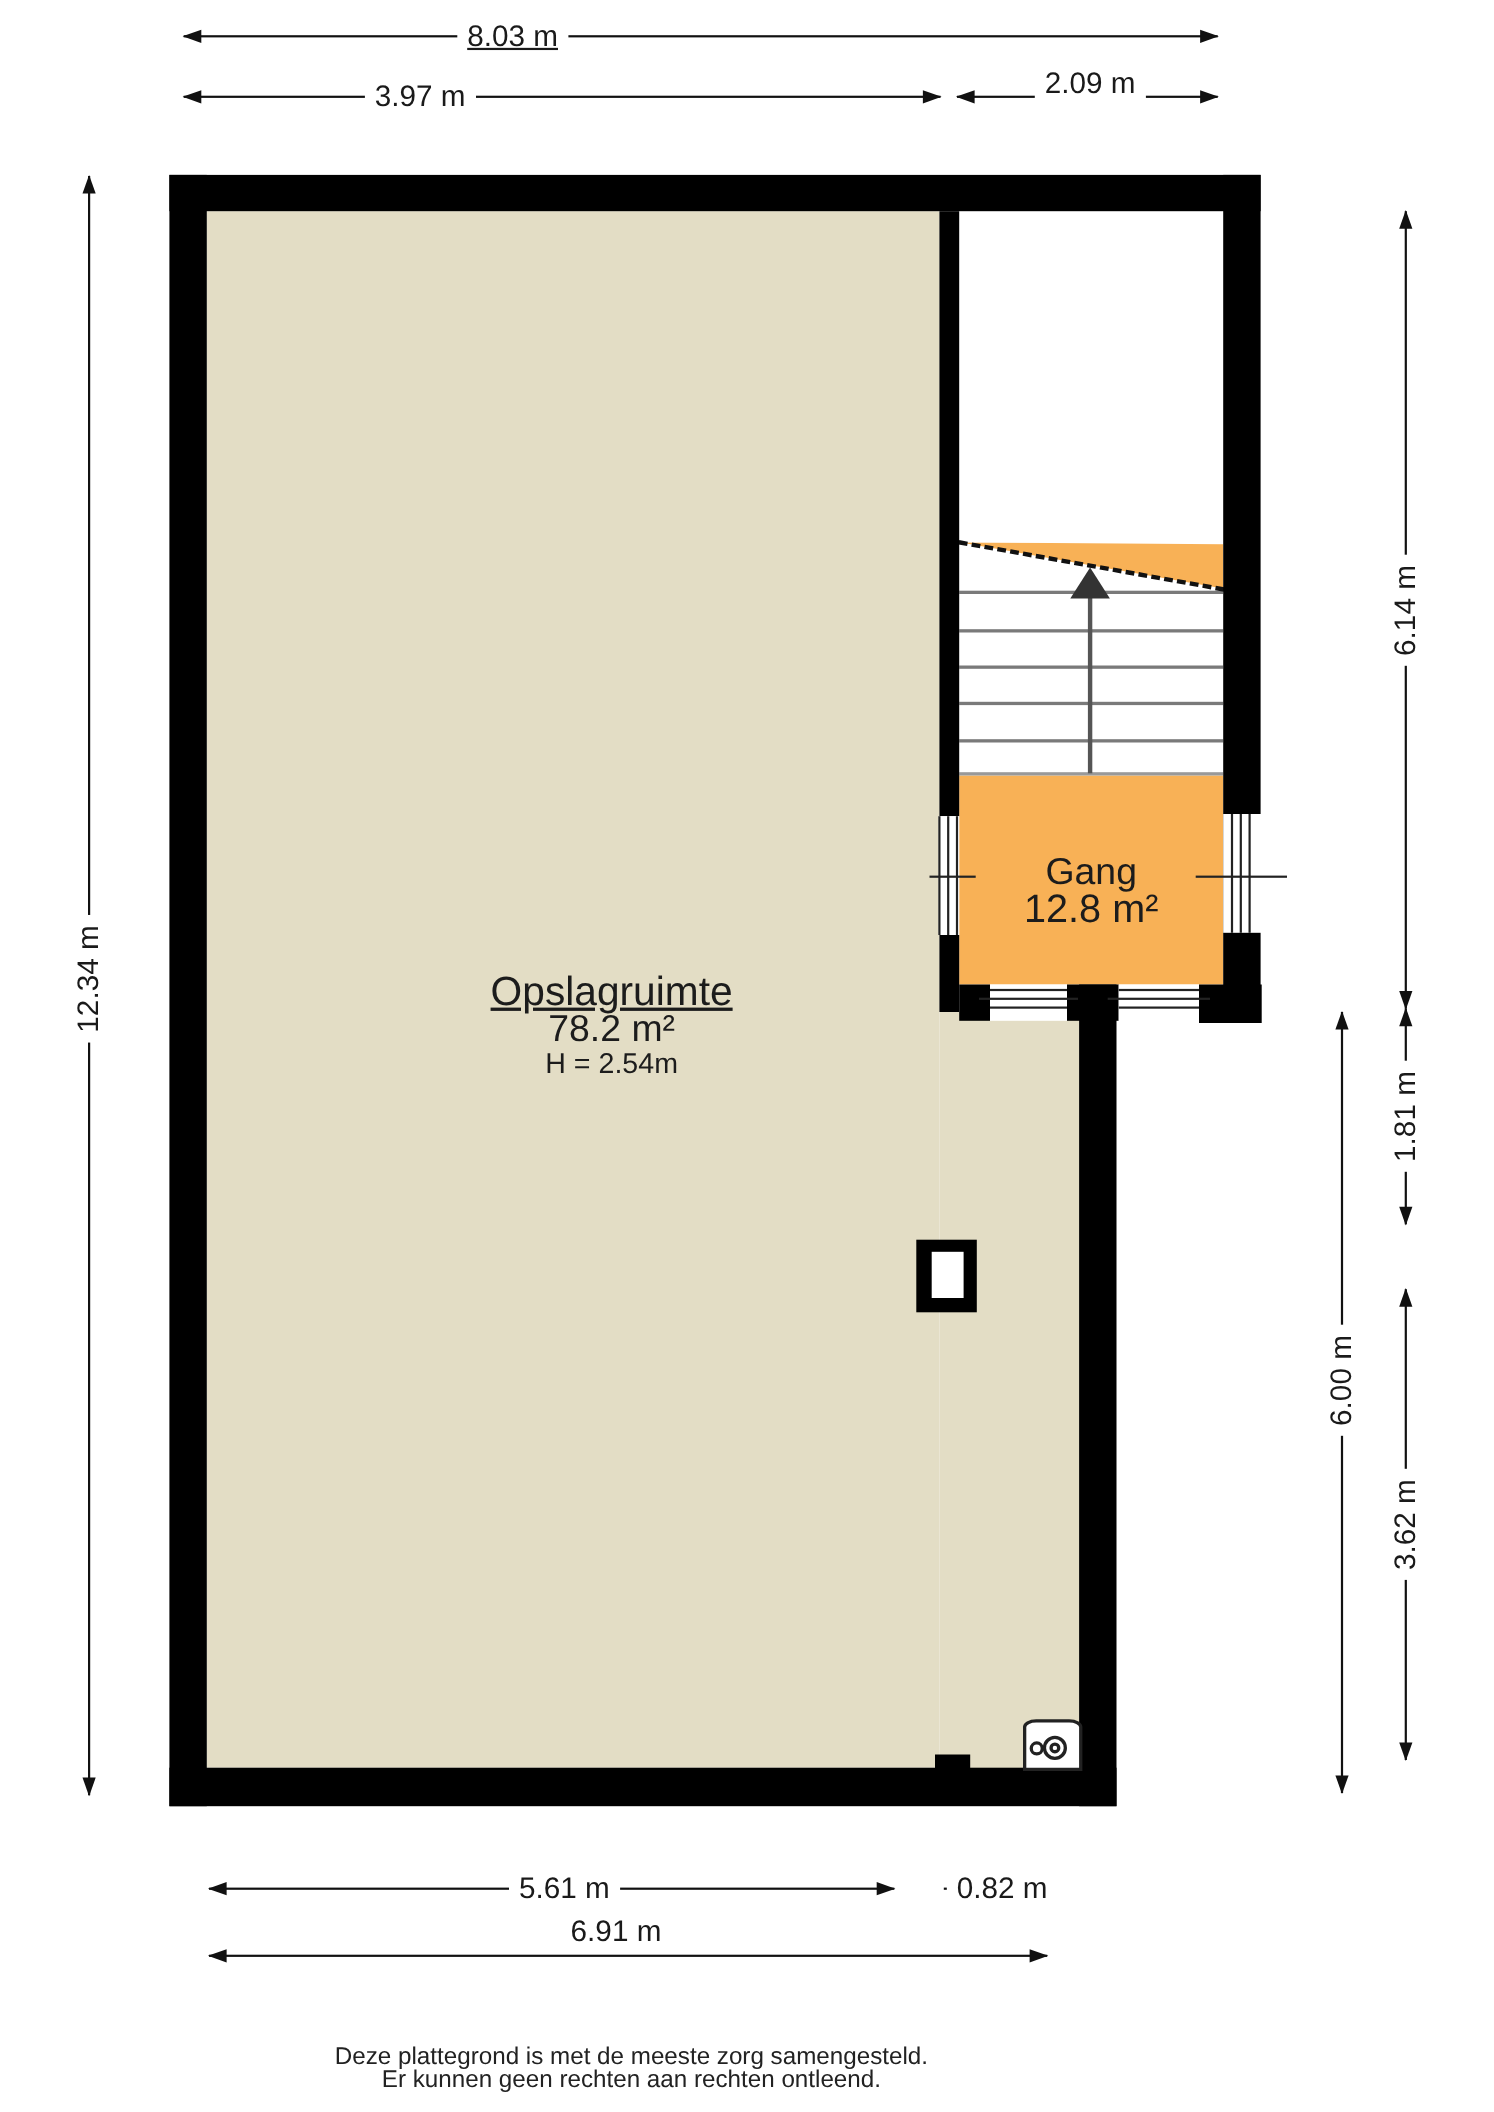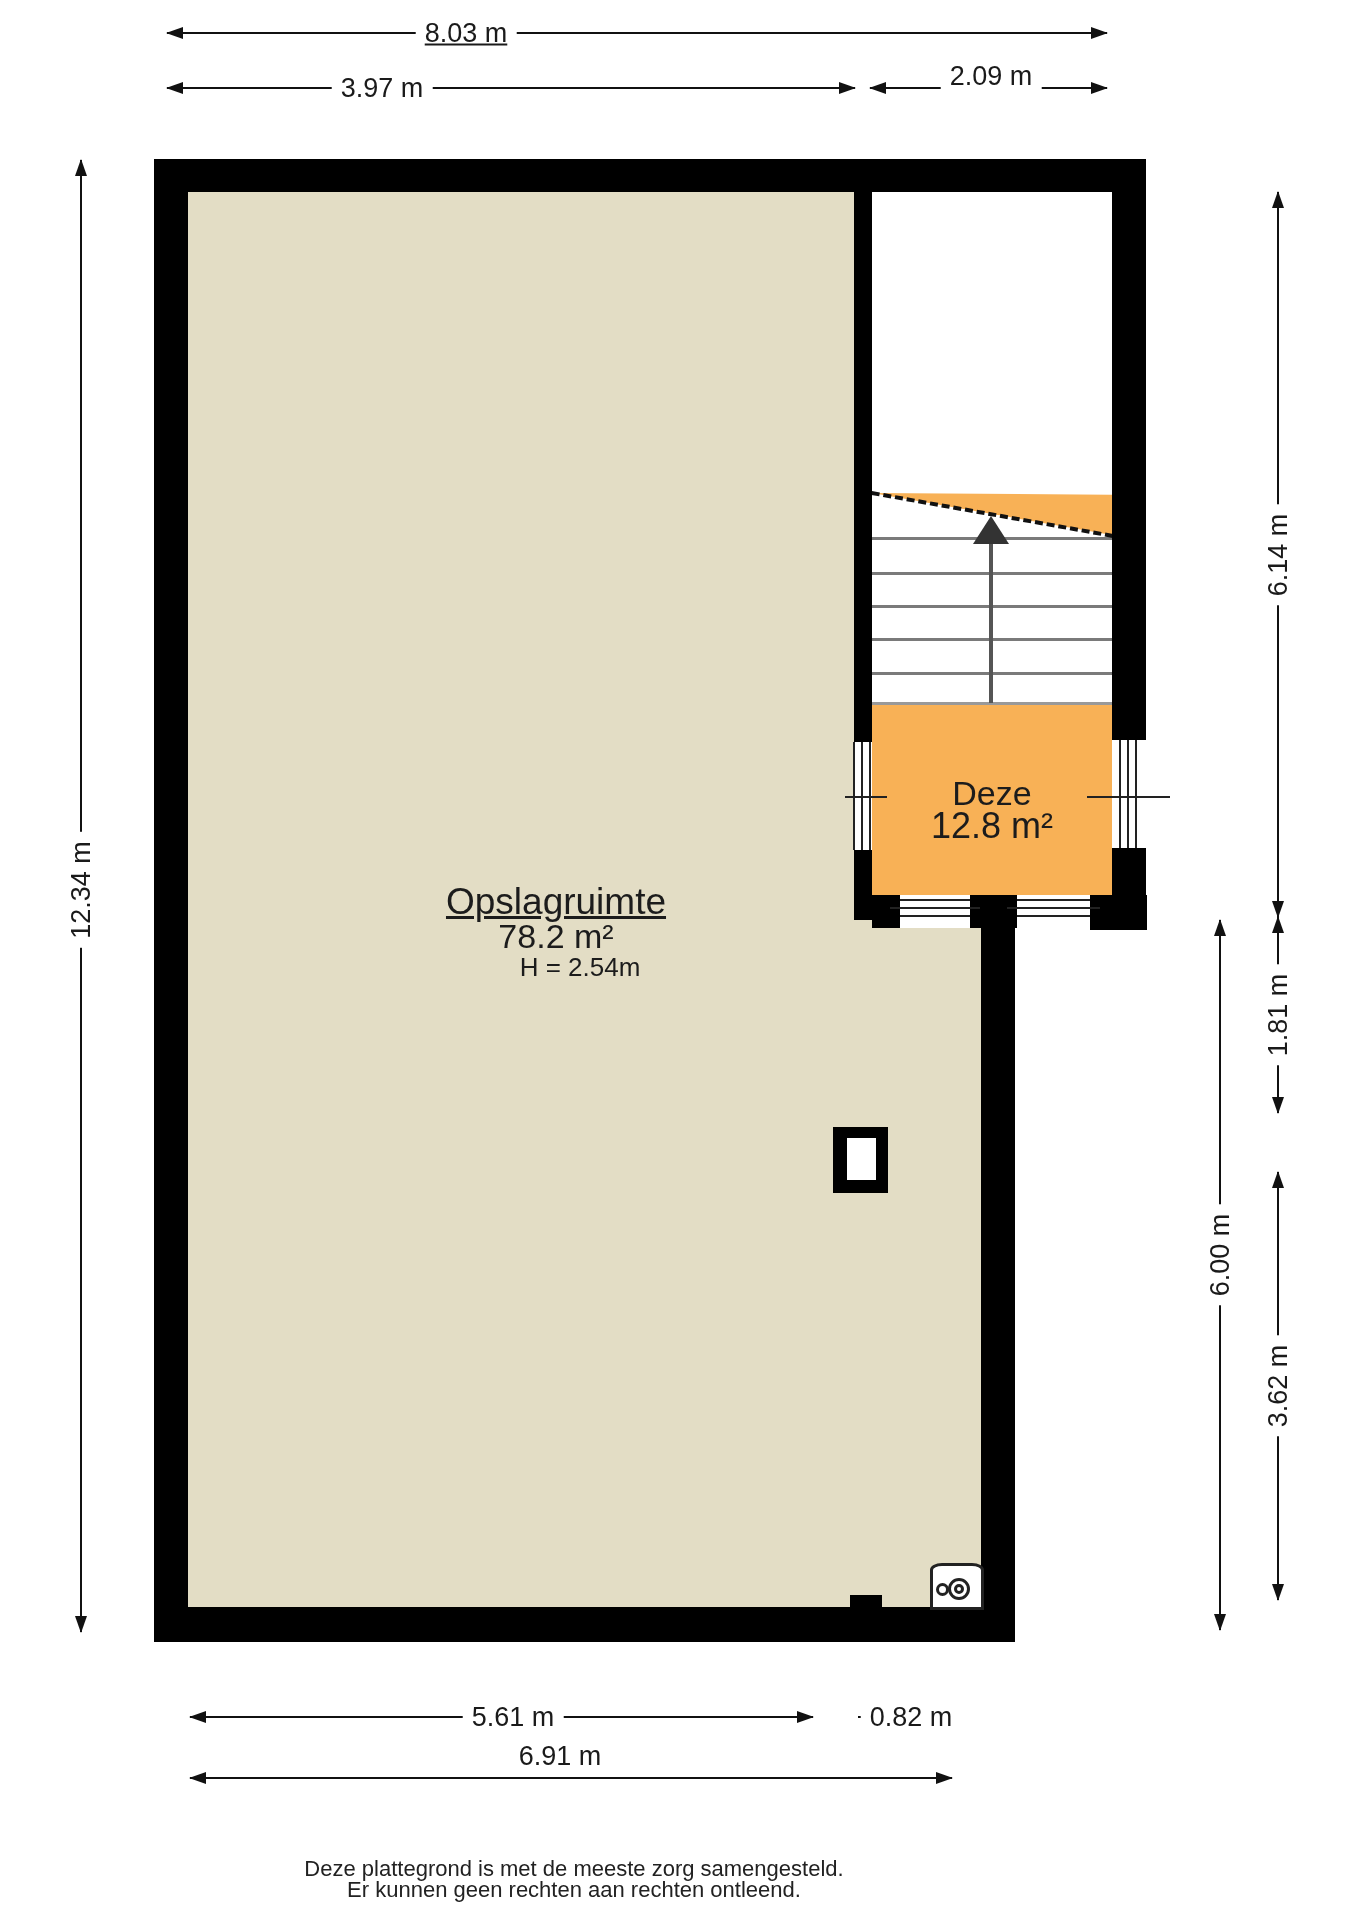--- a/index.html
+++ b/index.html
@@ -88,22 +88,22 @@
   <div class="winline-h" style="left:1007px;top:907px;width:93px;"></div>
   <div class="winline-h" style="left:1017px;top:915px;width:73px;"></div>
 
   <div class="abs" style="left:930px;top:1563px;width:54px;height:47px;background:#fff;border:3px solid #222;box-sizing:border-box;border-top-left-radius:12px 7px;border-top-right-radius:12px 7px;"></div>
   <div class="abs" style="left:936px;top:1583px;width:13px;height:13px;border:3px solid #222;border-radius:50%;box-sizing:border-box;"></div>
   <div class="abs" style="left:948px;top:1578px;width:22px;height:22px;border:3px solid #222;border-radius:50%;box-sizing:border-box;"></div>
   <div class="abs" style="left:954px;top:1584px;width:10px;height:10px;border:3px solid #222;border-radius:50%;box-sizing:border-box;"></div>
 
   <div class="roomlabel" style="left:556px;top:902px;font-size:37px;text-decoration:underline;">Opslagruimte</div>
   <div class="roomlabel" style="left:556px;top:936px;font-size:34px;">78.2 m²</div>
-  <div class="roomlabel" style="left:580px;top:967px;font-size:26px;">H = 2.54m</div>
-  <div class="roomlabel" style="left:992px;top:793px;font-size:34px;">Deze</div>
+  <div class="roomlabel" style="left:556px;top:967px;font-size:26px;">H = 2.54m</div>
+  <div class="roomlabel" style="left:992px;top:793px;font-size:34px;">Gang</div>
   <div class="roomlabel" style="left:992px;top:826px;font-size:36px;">12.8 m²</div>
 
   <div class="dimline-h" style="left:167px;top:32px;width:940px;">
     <i class="ah ah-l"></i>
       <i class="ah ah-r"></i>
   </div>
   <div class="dlabel" style="left:466px;top:33px;text-decoration:underline;">8.03 m</div>
 
   <div class="dimline-h" style="left:167px;top:87px;width:688px;">
     <i class="ah ah-l"></i>

